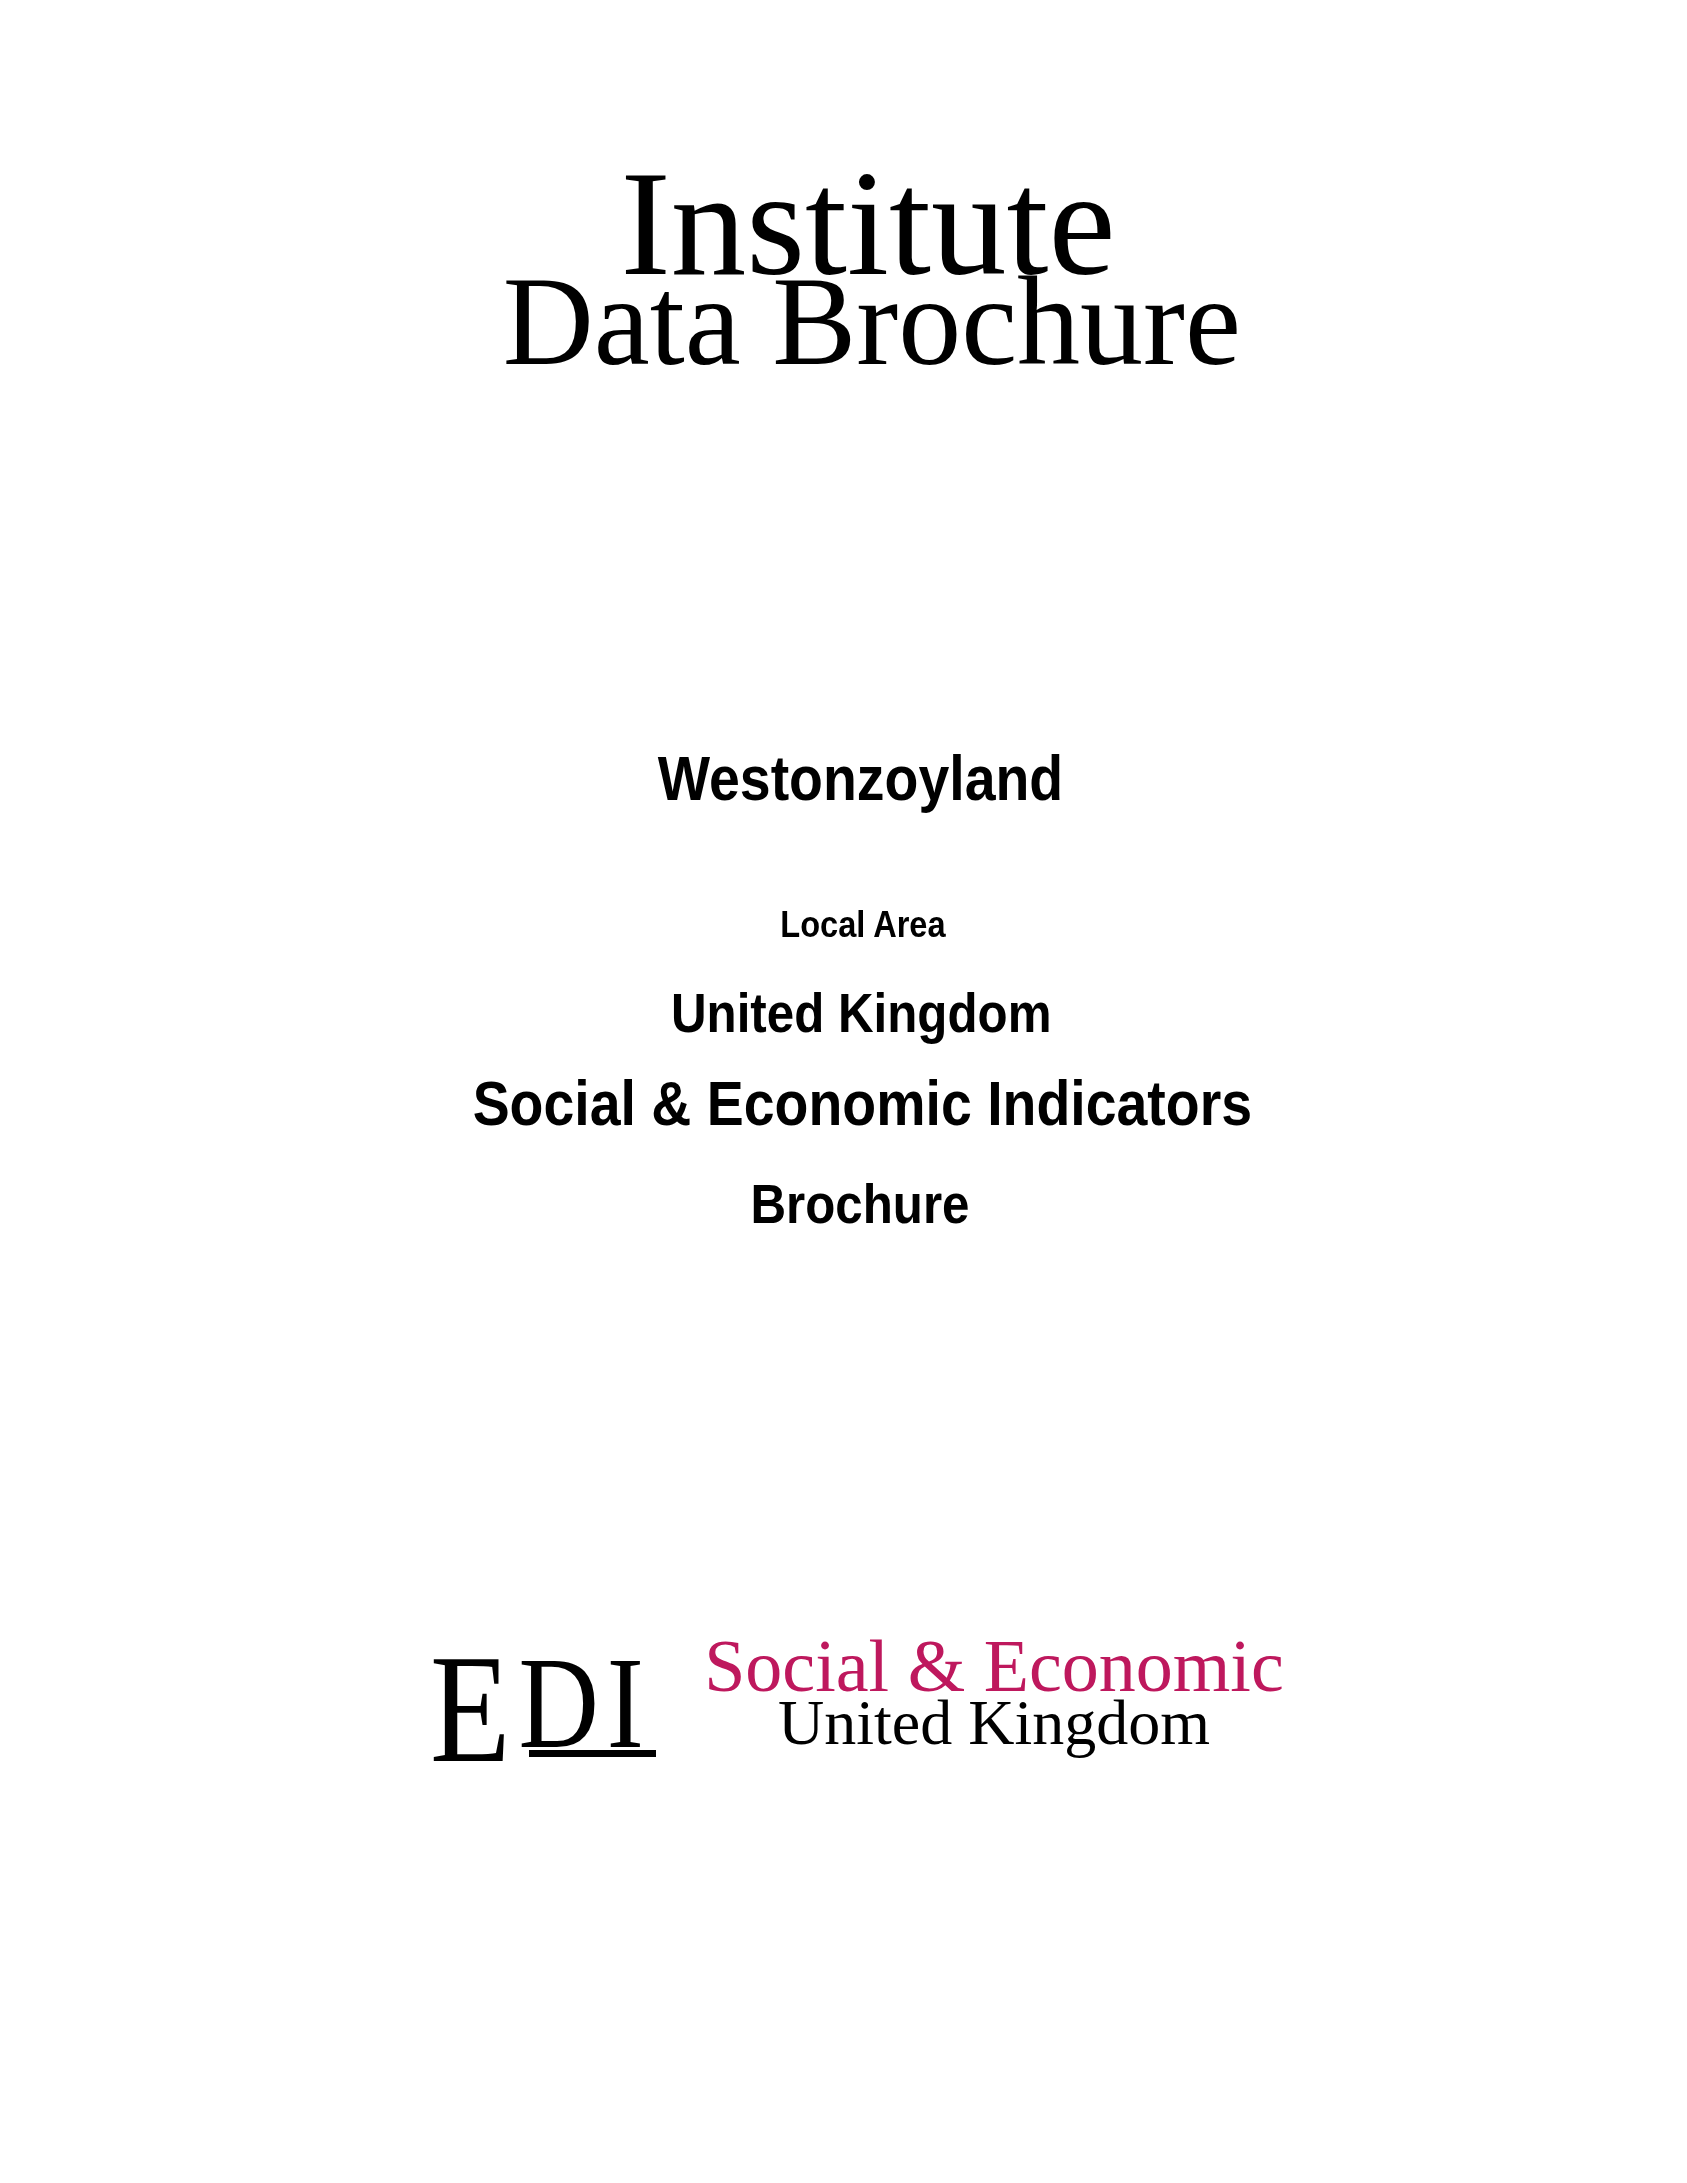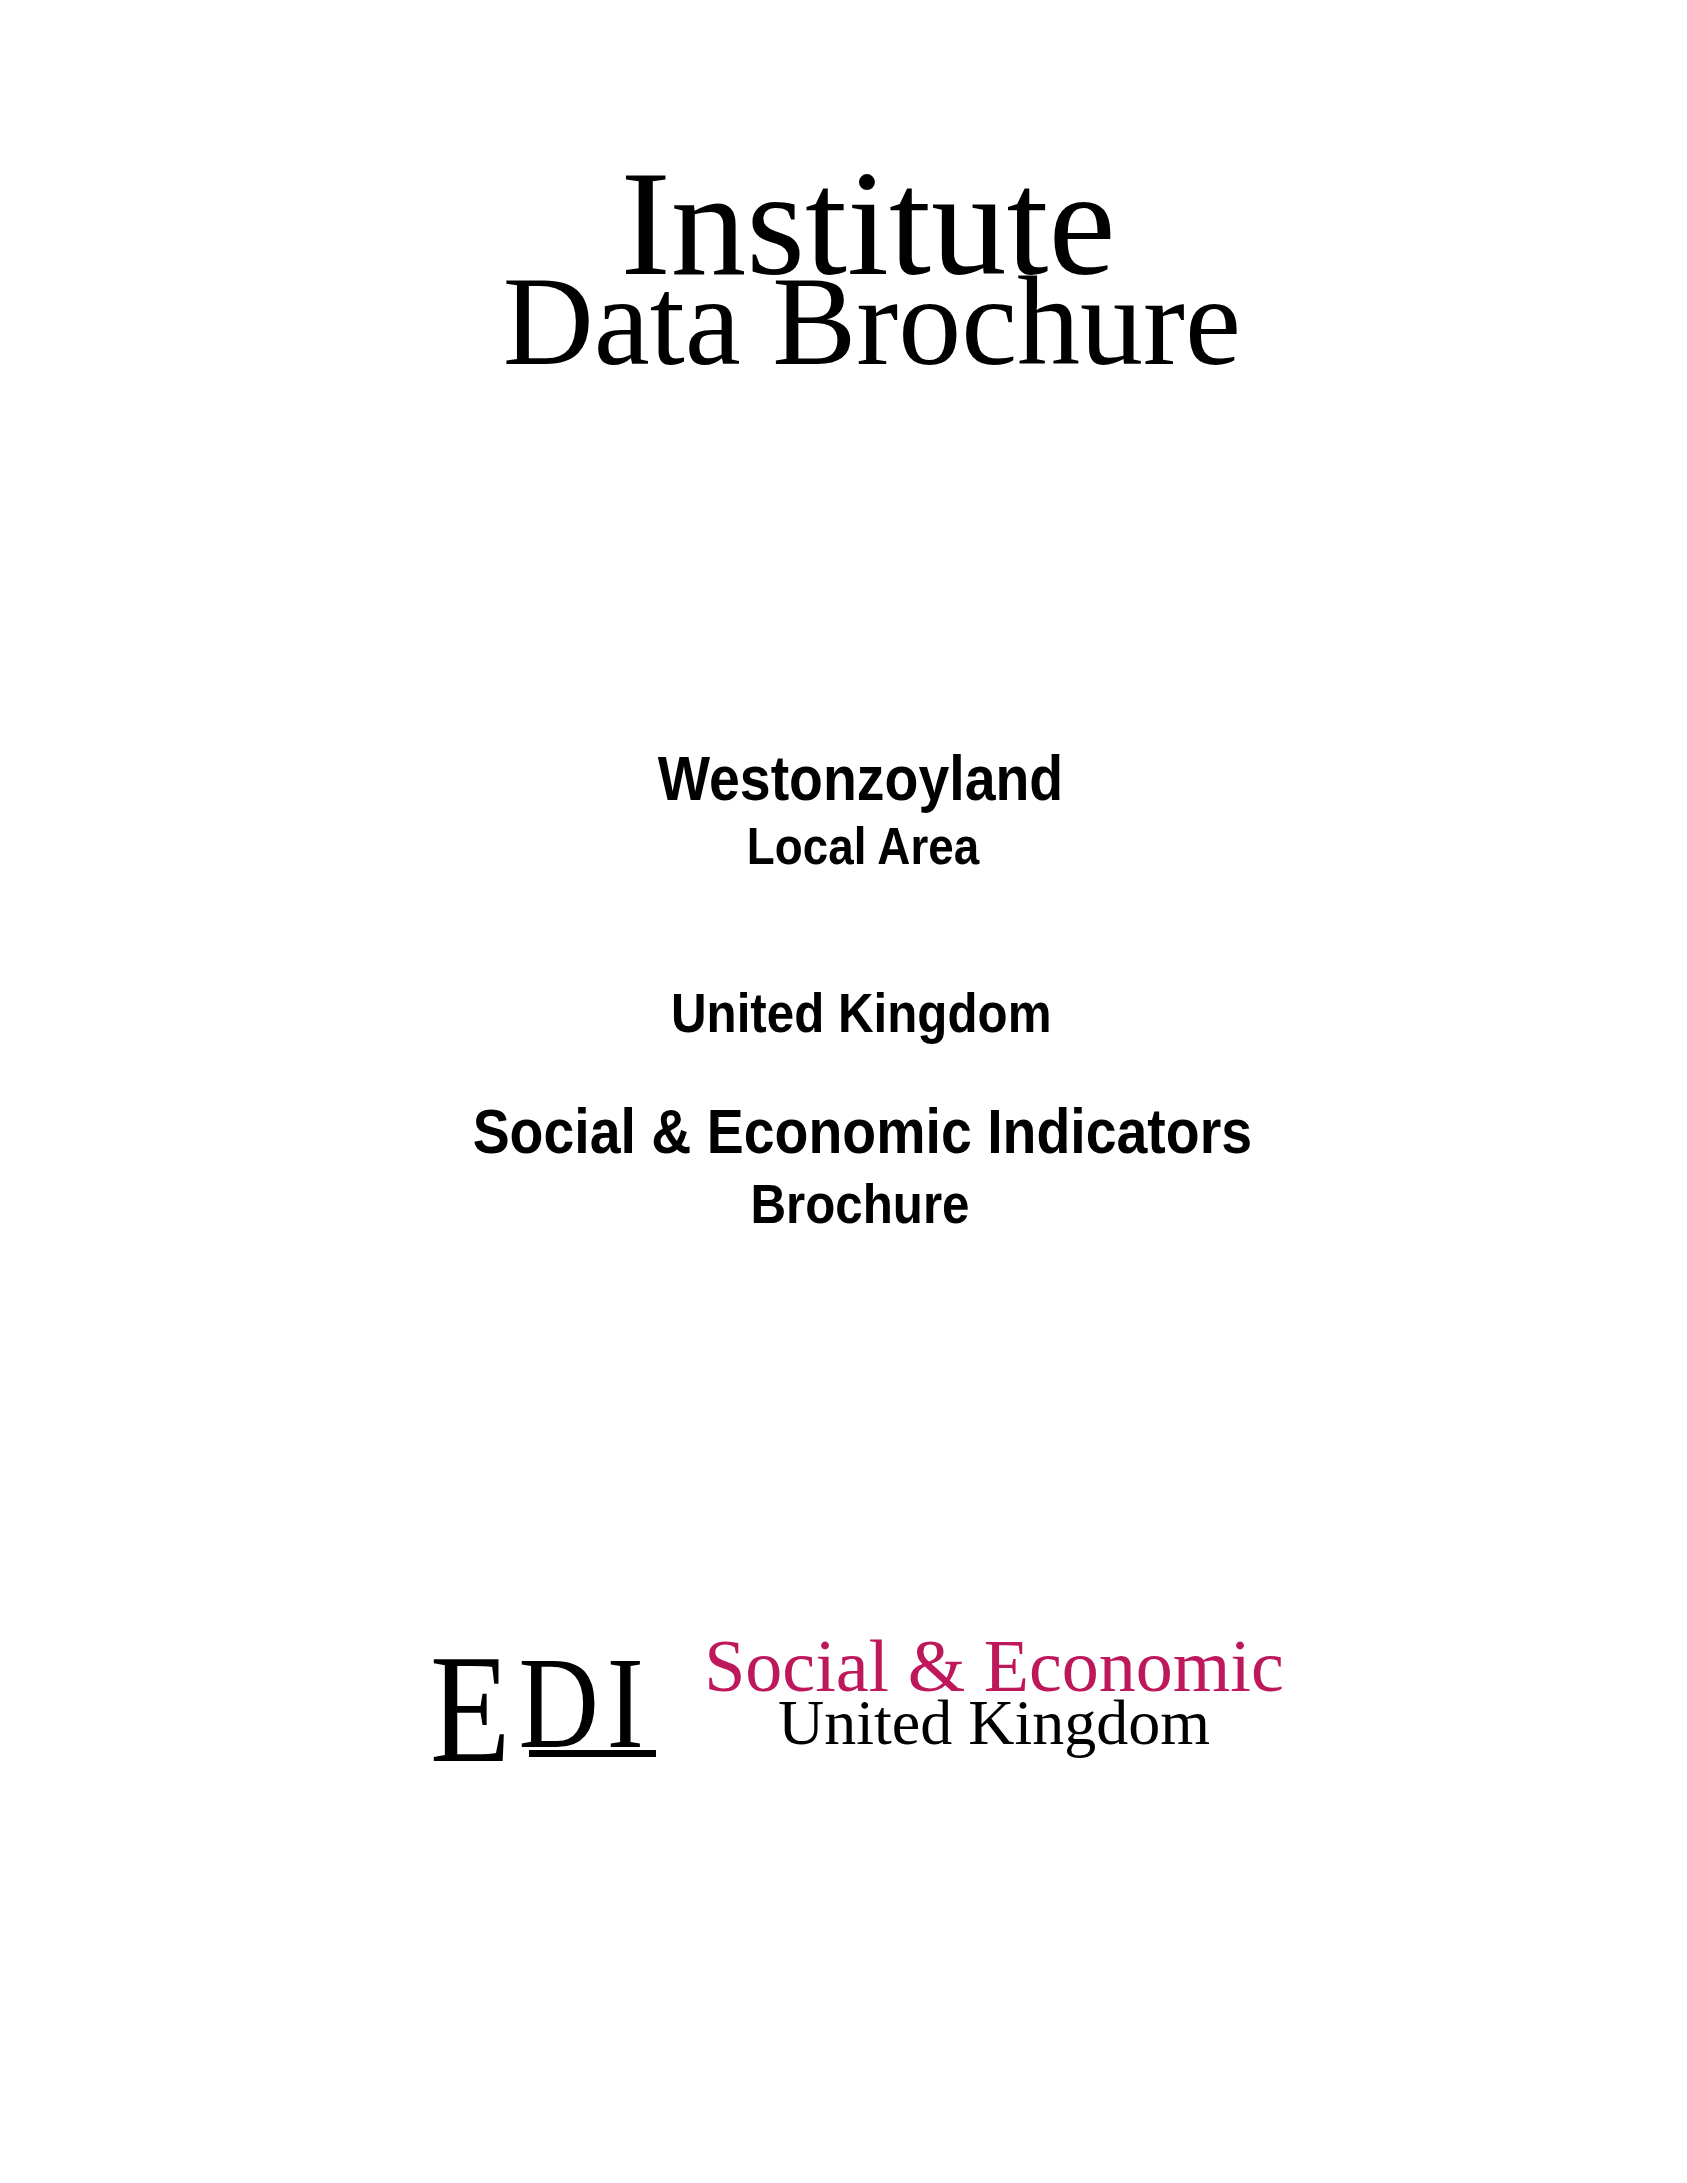--- a/index.html
+++ b/index.html
@@ -36,25 +36,25 @@
 
   
   .line-logo-economic      { top: 148px;  font-size: 151px; }
   .line-logo-economic .inner      { transform: translateX(24.5px); }
   .line-logo-data-institute{ top: 259px;  font-size: 126px; }
   .line-logo-data-institute .inner{ transform: translateX(28.4px); }
 
   
   .line-area-name   { top: 747px; font-size: 63px; }
   .line-area-name .inner   { transform: translateX(17px) scaleX(0.88); }
-  .line-area-type   { top: 820px; font-size: 52px; }
+  .line-area-type   { top: 906px; font-size: 37px; }
   .line-area-type .inner   { transform: translateX(19px) scaleX(0.88); }
   .line-country     { top: 985px; font-size: 56px; }
   .line-country .inner     { transform: translateX(18px) scaleX(0.88); }
-  .line-report-title{ top: 1072px; font-size: 63px; margin-top: 28px; }
+  .line-report-title{ top: 1072px; font-size: 63px; }
   .line-report-title .inner{ transform: translateX(18.5px) scaleX(0.88); }
   .line-doc-type    { top: 1176px; font-size: 56px; }
   .line-doc-type .inner    { transform: translateX(16.5px) scaleX(0.88); }
 
   
   .edi-monogram {
     position: absolute;
     left: 430px;
     top: 1632px;
     display: flex;

